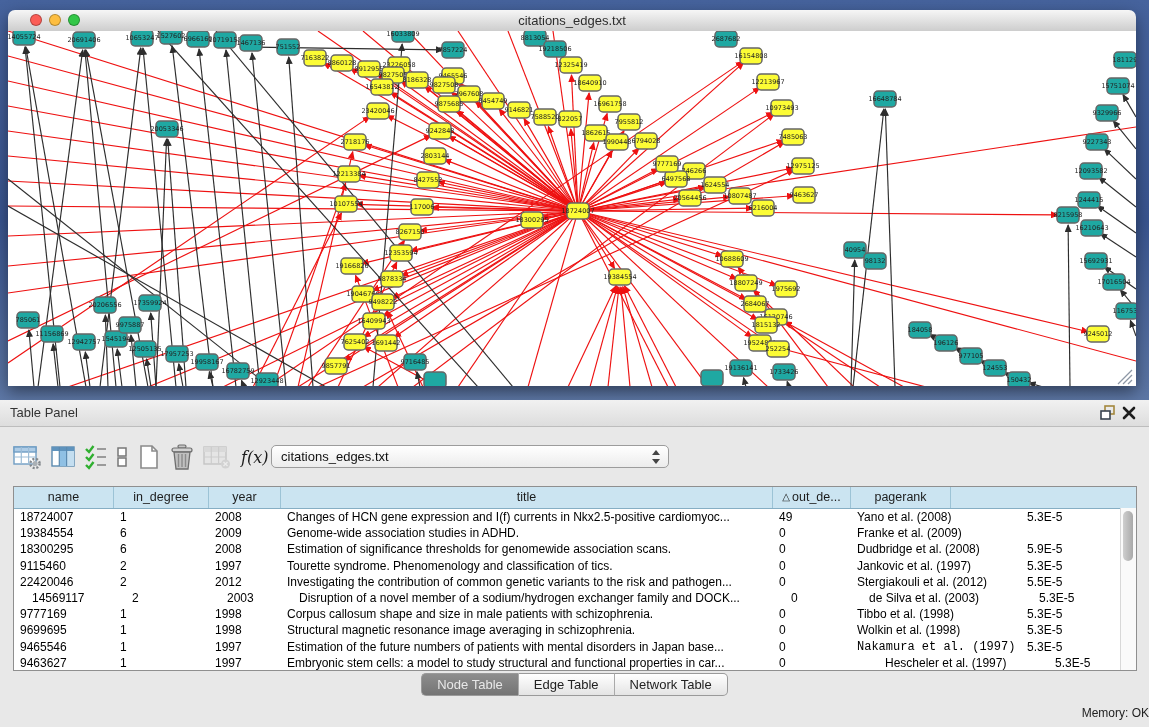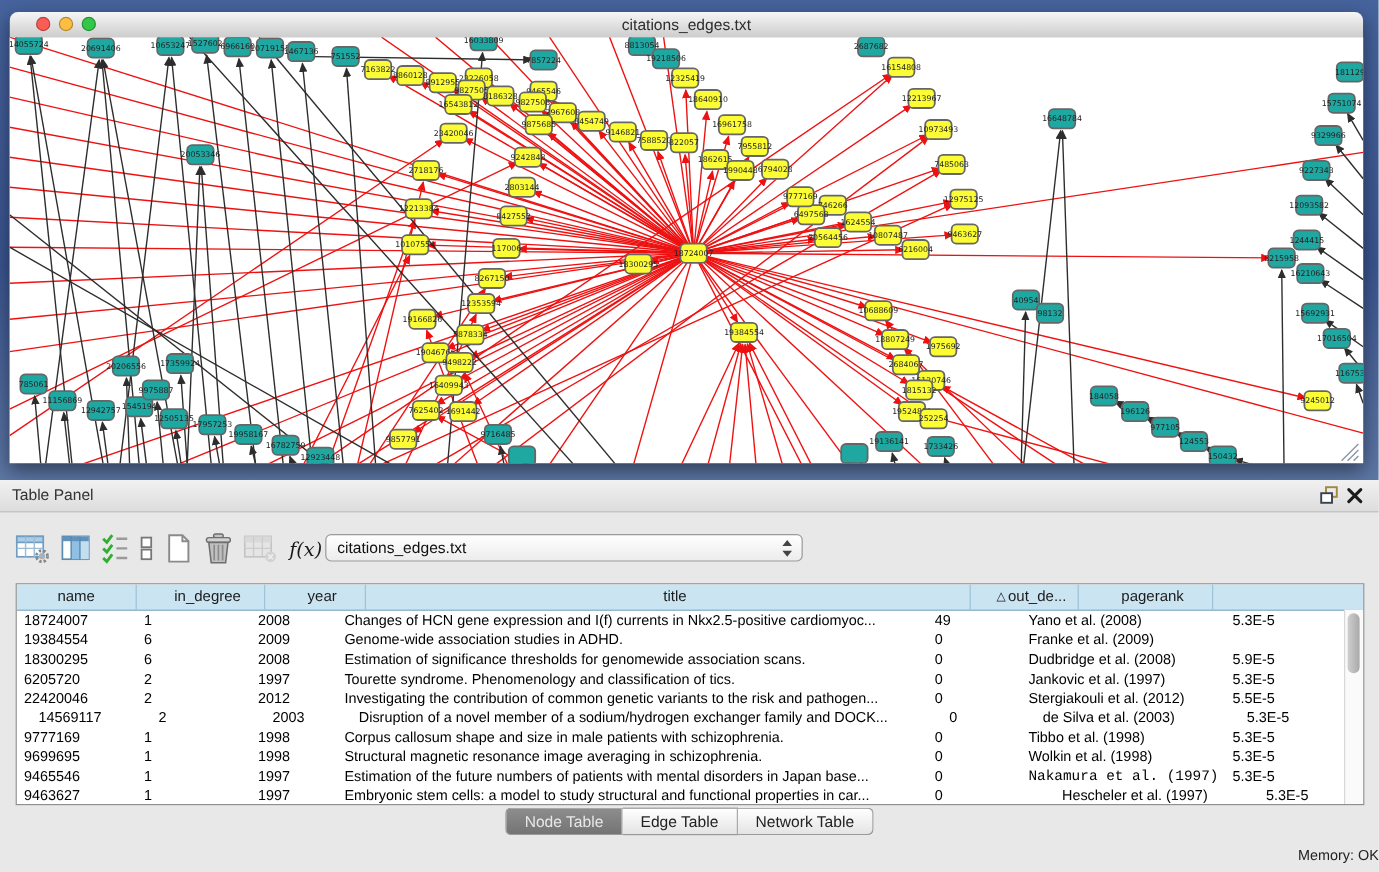--- a/index.html
+++ b/index.html
@@ -32,21 +32,21 @@
          background:linear-gradient(#ffffff,#ececec);border:1px solid #9c9c9c;border-radius:5px;
          font-size:13px;color:#111;line-height:21px;padding-left:9px;}
   .combo-stepper{position:absolute;right:6px;top:3px;width:12px;height:16px;}
   .combo-stepper .up,.combo-stepper .dn{position:absolute;left:2px;width:0;height:0;
          border-left:4px solid transparent;border-right:4px solid transparent;}
   .combo-stepper .up{top:1px;border-bottom:5px solid #444;}
   .combo-stepper .dn{bottom:1px;border-top:5px solid #444;}
   
   .table-wrap{position:absolute;left:13px;top:86px;width:1124px;height:185px;
               background:#fff;border:1px solid #8f8f8f;box-sizing:border-box;overflow:hidden;}
-  .thead{display:flex;height:21px;background:#cbe4f1;border-bottom:1px solid #86aec4;gap:12px;}
+  .thead{display:flex;height:21px;background:#cbe4f1;border-bottom:1px solid #86aec4;}
   .th{box-sizing:border-box;flex:0 0 auto;border-right:1px solid #9cc3d6;text-align:center;
       font-size:12.5px;line-height:20px;color:#1c1c1c;white-space:nowrap;overflow:hidden;}
   .sortg{font-size:10px;display:inline-block;transform:translateY(-1px);margin-right:2px;}
   .tbody{position:relative;}
   .tr{display:flex;height:16.2px;}
   .td{box-sizing:border-box;flex:0 0 auto;font-size:12px;line-height:16px;color:#000;
       padding-left:6px;white-space:nowrap;overflow:hidden;}
   .vscroll{position:absolute;right:0;top:21px;bottom:0;width:15px;background:#fafafa;
            border-left:1px solid #d8d8d8;}
   .vthumb{position:absolute;left:2px;top:3px;width:10px;height:50px;border-radius:5px;
@@ -847,21 +847,21 @@
           <div class="tr">
             <div class="td" style="width: 100px;">18300295</div>
             <div class="td" style="width: 95px;">6</div>
             <div class="td" style="width: 72px;">2008</div>
             <div class="td" style="width: 492px;">Estimation of significance thresholds for genomewide association scans.</div>
             <div class="td" style="width: 78px;">0</div>
             <div class="td" style="width: 170px;">Dudbridge et al. (2008)</div>
             <div class="td" style="width: 100px;">5.9E-5</div>
           </div>
           <div class="tr">
-            <div class="td" style="width: 100px;">6205720</div>
+            <div class="td" style="width: 100px;">9115460</div>
             <div class="td" style="width: 95px;">2</div>
             <div class="td" style="width: 72px;">1997</div>
             <div class="td" style="width: 492px;">Tourette syndrome. Phenomenology and classification of tics.</div>
             <div class="td" style="width: 78px;">0</div>
             <div class="td" style="width: 170px;">Jankovic et al. (1997)</div>
             <div class="td" style="width: 100px;">5.3E-5</div>
           </div>
           <div class="tr">
             <div class="td" style="width: 100px;">22420046</div>
             <div class="td" style="width: 95px;">2</div>

